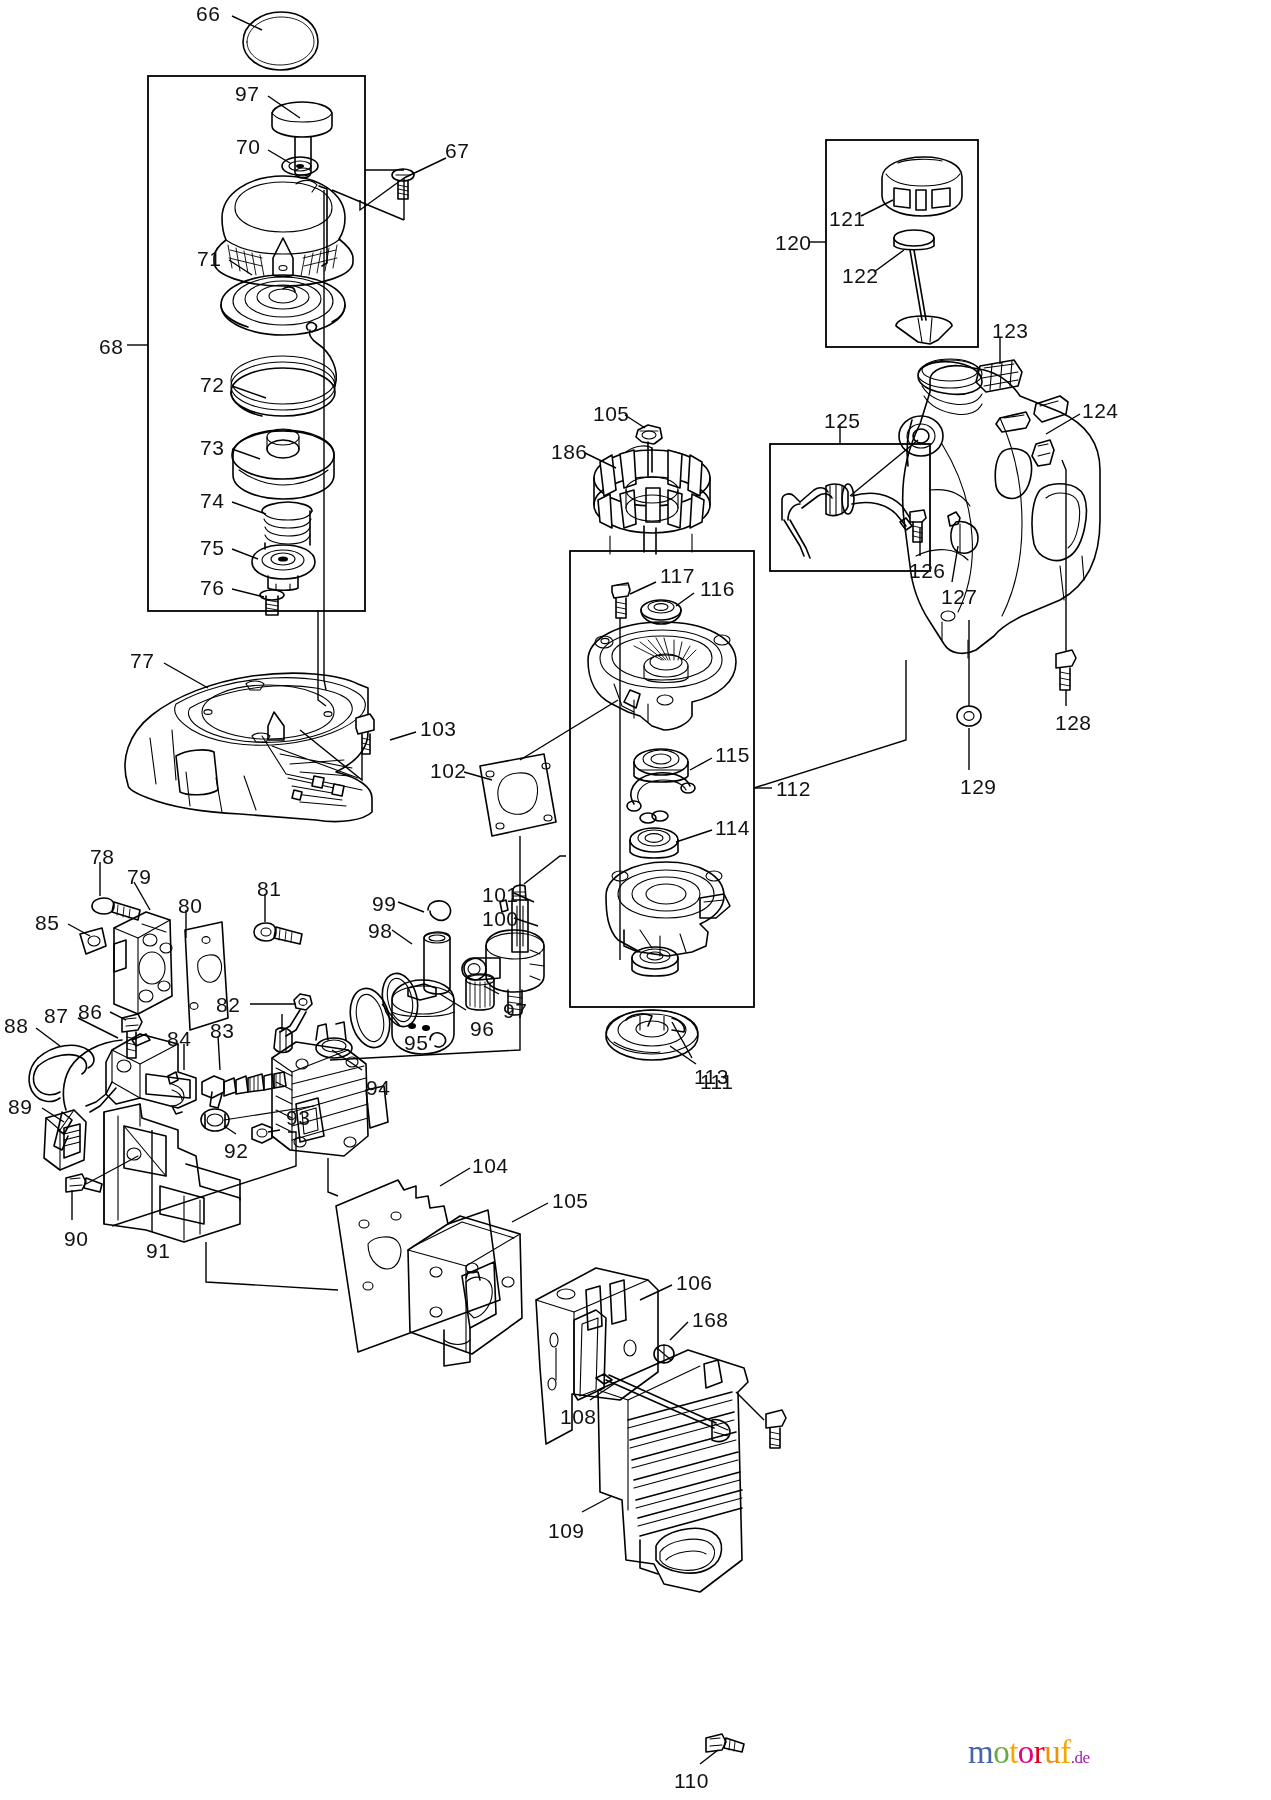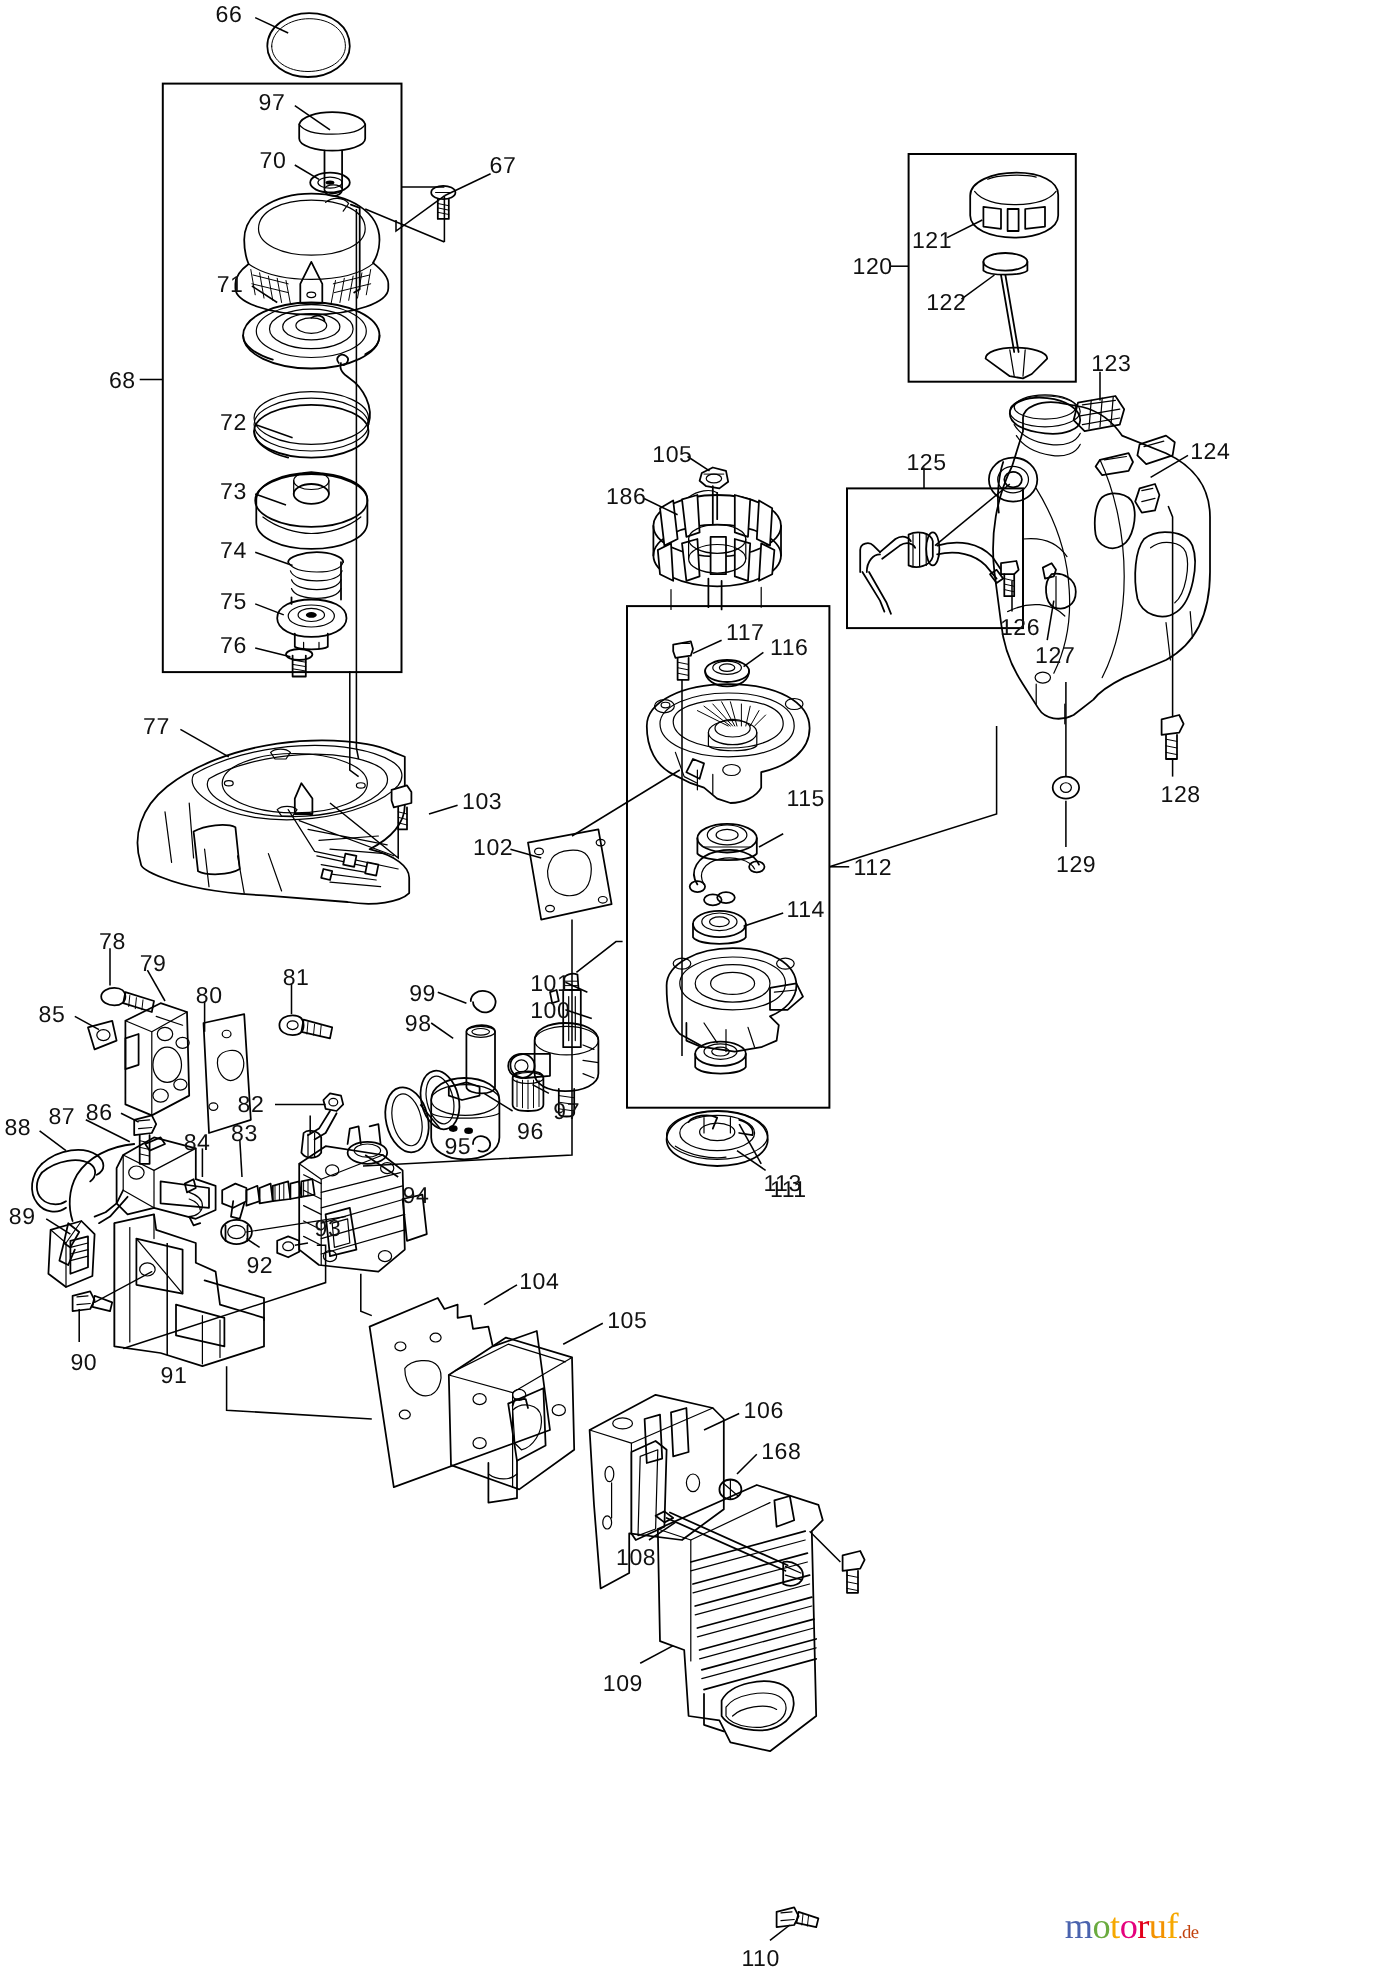--- a/index.html
+++ b/index.html
@@ -7,21 +7,21 @@
        font-family:"Liberation Sans","DejaVu Sans",sans-serif;color:#000;}
   #sheet{position:absolute;inset:0;width:1271px;height:1800px;}
   #sheet svg{position:absolute;top:0;left:0;}
   .lbl{position:absolute;font-size:21px;line-height:21px;letter-spacing:.5px;
        font-family:"Liberation Sans","DejaVu Sans",sans-serif;color:#111;
        white-space:nowrap;user-select:none;}
   
   #wm{position:absolute;left:968px;top:1736px;font-family:"Liberation Serif","DejaVu Serif",serif;
       font-size:33px;line-height:33px;letter-spacing:-0.5px;}
   #wm span{display:inline;}
-  #wm .suffix{font-size:17px;color:#c2410c;}
+  #wm .suffix{font-size:17px;color:#a21caf;}
 </style>
 </head>
 <body>
 
 <div id="sheet">
 
 <svg width="1271" height="1800" viewBox="0 0 1271 1800">
   <defs>
     <style>
       .ln{fill:none;stroke:#000;stroke-width:1.6;stroke-linecap:round;stroke-linejoin:round;}
@@ -865,21 +865,21 @@
 <div class="lbl" style="left:1082px;top:400px">124</div>
 <div class="lbl" style="left:824px;top:410px">125</div>
 <div class="lbl" style="left:909px;top:560px">126</div>
 <div class="lbl" style="left:941px;top:586px">127</div>
 <div class="lbl" style="left:1055px;top:712px">128</div>
 <div class="lbl" style="left:960px;top:776px">129</div>
 <div class="lbl" style="left:593px;top:403px">105</div>
 <div class="lbl" style="left:551px;top:441px">186</div>
 <div class="lbl" style="left:660px;top:565px">117</div>
 <div class="lbl" style="left:700px;top:578px">116</div>
-<div class="lbl" style="left:715px;top:716px">115</div>
+<div class="lbl" style="left:715px;top:744px">115</div>
 <div class="lbl" style="left:715px;top:817px">114</div>
 <div class="lbl" style="left:776px;top:778px">112</div>
 <div class="lbl" style="left:694px;top:1066px">113</div>
 
 <div class="lbl" style="left:700px;top:1071px">111</div>
 <div class="lbl" style="left:420px;top:718px">103</div>
 <div class="lbl" style="left:430px;top:760px">102</div>
 <div class="lbl" style="left:130px;top:650px">77</div>
 <div class="lbl" style="left:90px;top:846px">78</div>
 <div class="lbl" style="left:127px;top:866px">79</div>

